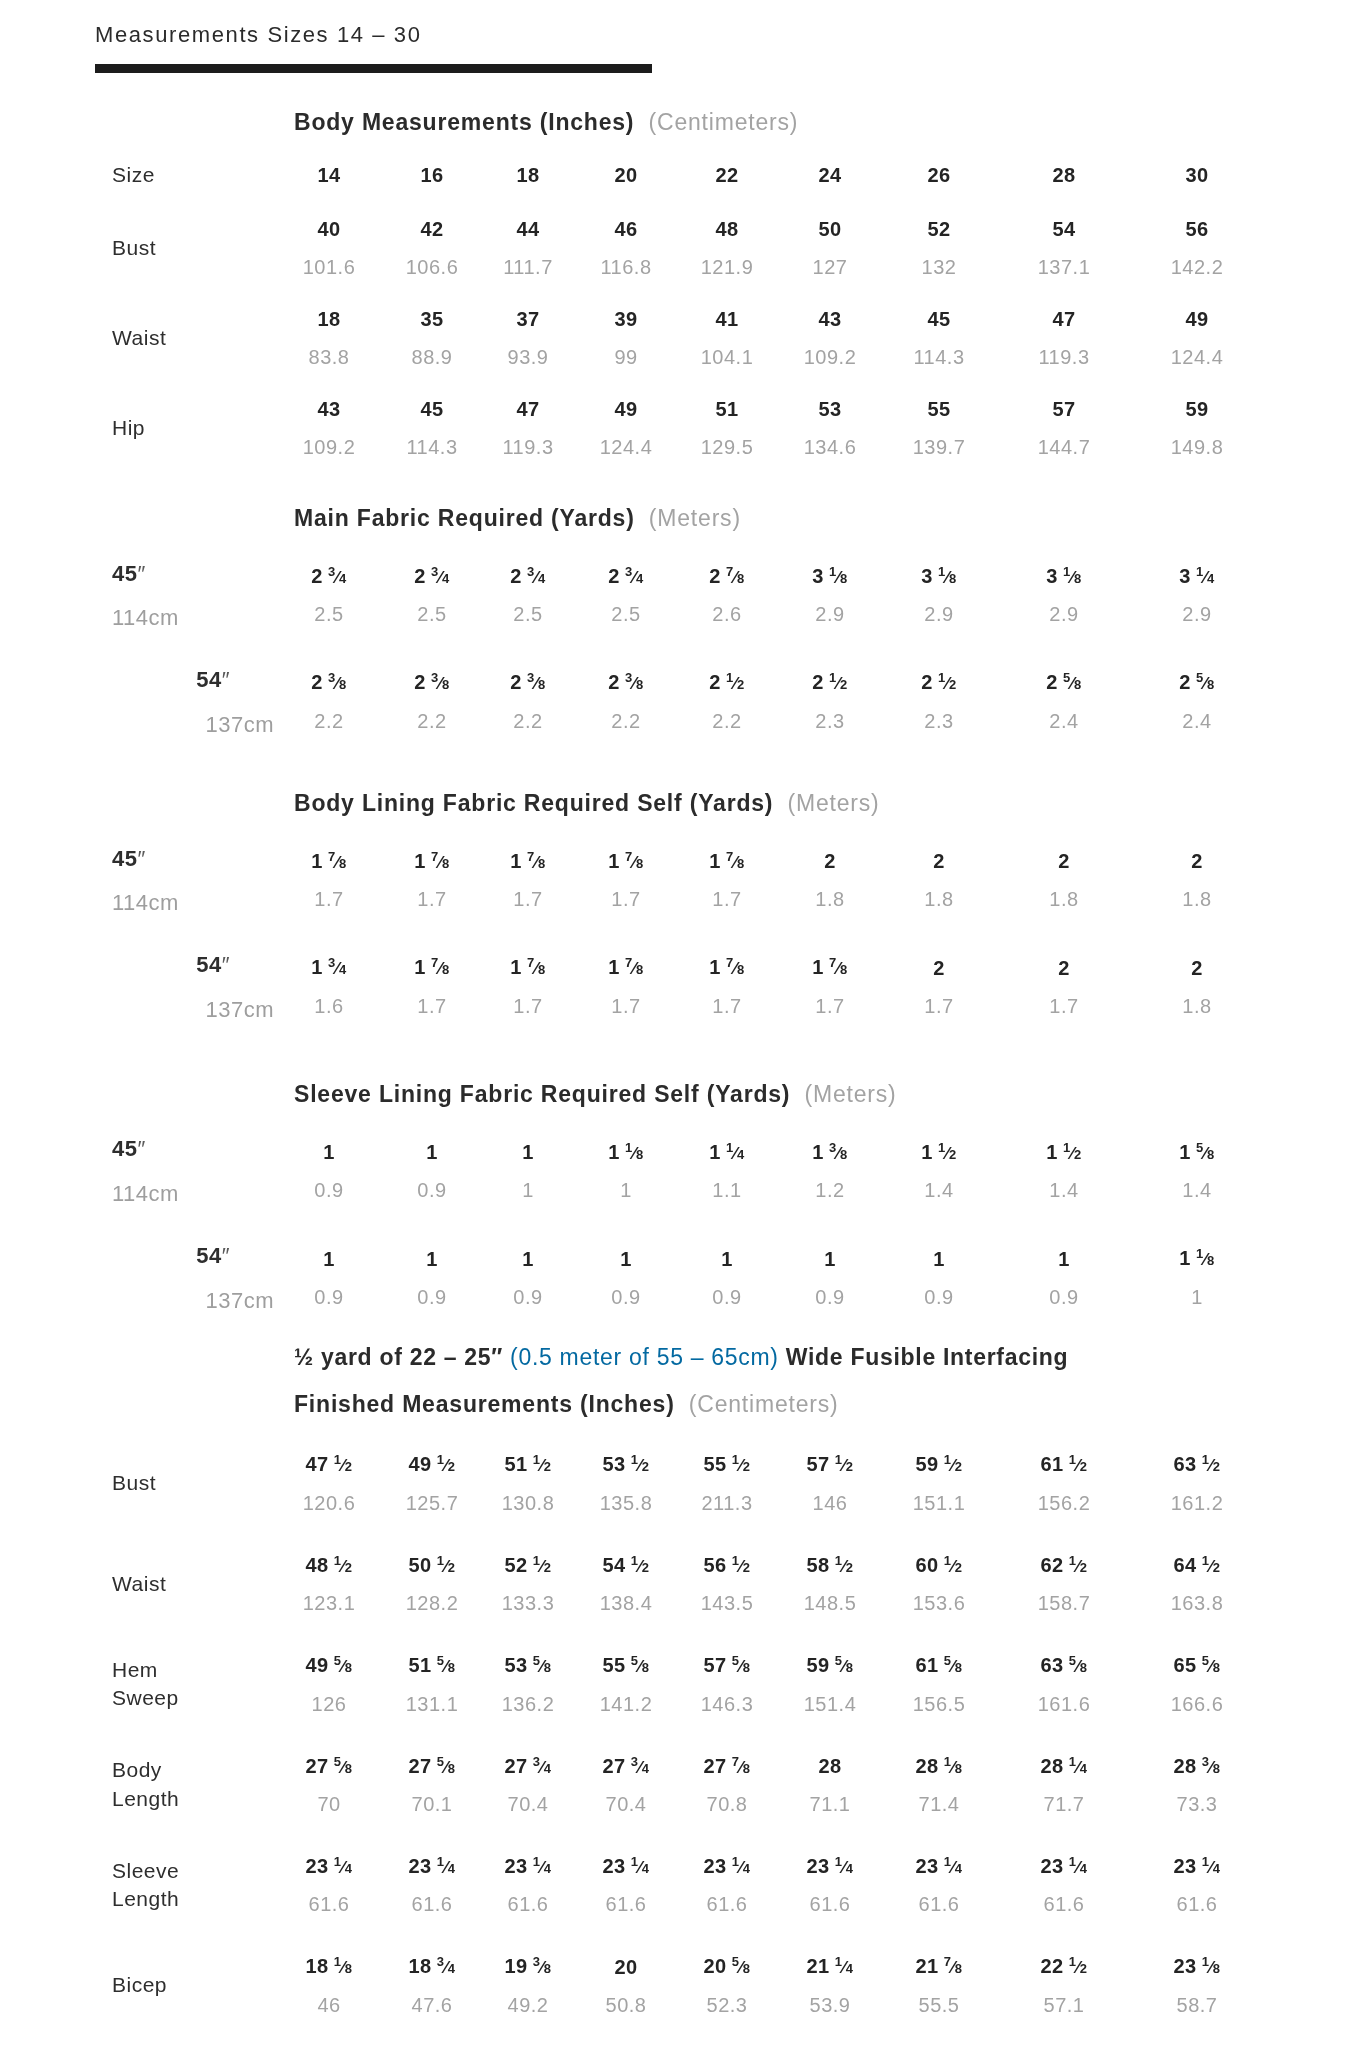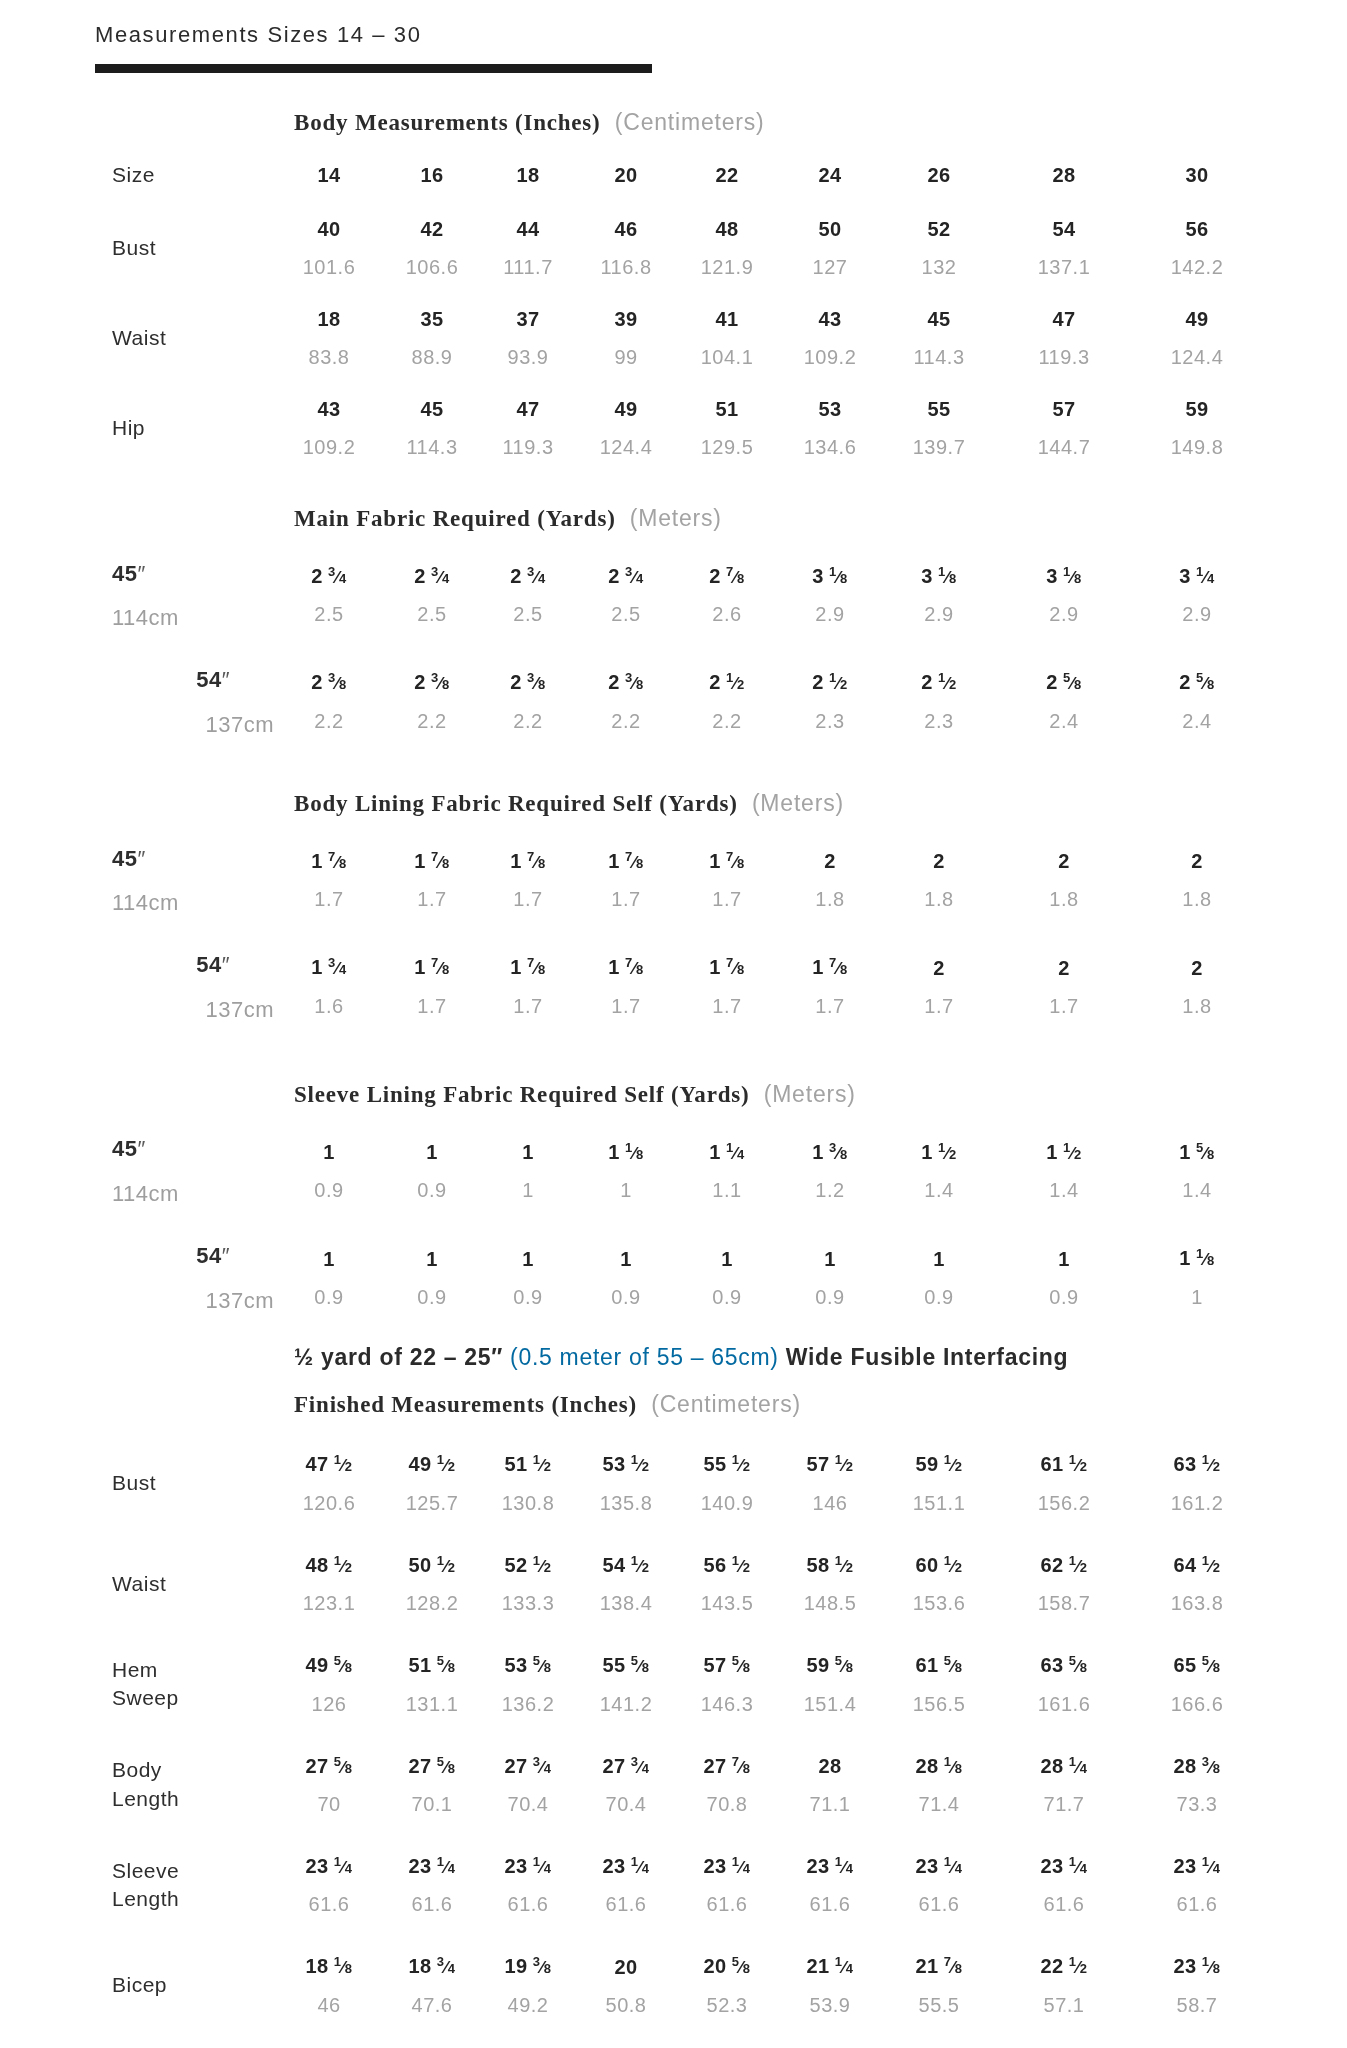--- a/index.html
+++ b/index.html
@@ -9,21 +9,21 @@
     overflow:hidden;
   }
   .content{padding:14px 0 0 78px;}
   h1{
     font-size:22px;font-weight:400;letter-spacing:1.6px;
     color:#2b2b2b;margin:8px 0 16px 17px;
   }
   .title-bar{width:557px;height:9px;background:#1c1c1c;margin:10px 0 0 17px;}
 
   .sec-title{margin:0 0 0 216px;font-size:23px;letter-spacing:0.8px;line-height:1.2;}
-  .t-main{font-weight:700;color:#2b2b2b;font-family:Liberation Serif, serif;}
+  .t-main{font-weight:700;color:#2b2b2b;}
   .t-sub{font-weight:400;color:#a3a3a3;margin-left:7px;}
 
   .m-row{
     display:grid;
     grid-template-columns:196px 110px 96px 96px 100px 102px 104px 114px 136px 130px;
     align-items:center;
   }
   .row-label{padding-left:34px;font-size:21px;color:#2e2e2e;letter-spacing:0.5px;}
   .lab-main{max-width:118px;line-height:1.35;}
   .fabric .lab-main{font-weight:700;font-size:22px;}
@@ -539,21 +539,21 @@
           <div class="cellv">
             <div class="in">51<span class="fr"><span class="nu">1</span><span class="sl">⁄</span><span class="de">2</span></span></div>
             <div class="cm">130.8</div>
           </div>
           <div class="cellv">
             <div class="in">53<span class="fr"><span class="nu">1</span><span class="sl">⁄</span><span class="de">2</span></span></div>
             <div class="cm">135.8</div>
           </div>
           <div class="cellv">
             <div class="in">55<span class="fr"><span class="nu">1</span><span class="sl">⁄</span><span class="de">2</span></span></div>
-            <div class="cm">140.9</div>
+            <div class="cm">211.3</div>
           </div>
           <div class="cellv">
             <div class="in">57<span class="fr"><span class="nu">1</span><span class="sl">⁄</span><span class="de">2</span></span></div>
             <div class="cm">146</div>
           </div>
           <div class="cellv">
             <div class="in">59<span class="fr"><span class="nu">1</span><span class="sl">⁄</span><span class="de">2</span></span></div>
             <div class="cm">151.1</div>
           </div>
           <div class="cellv">

